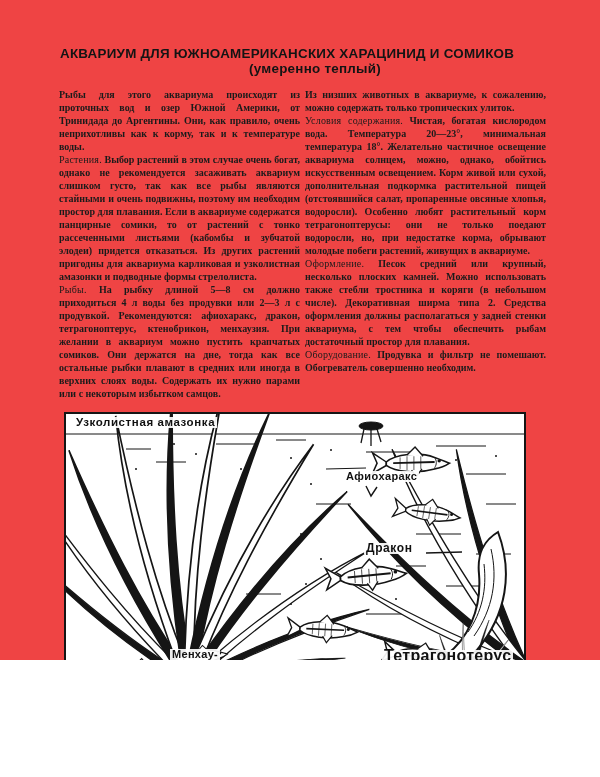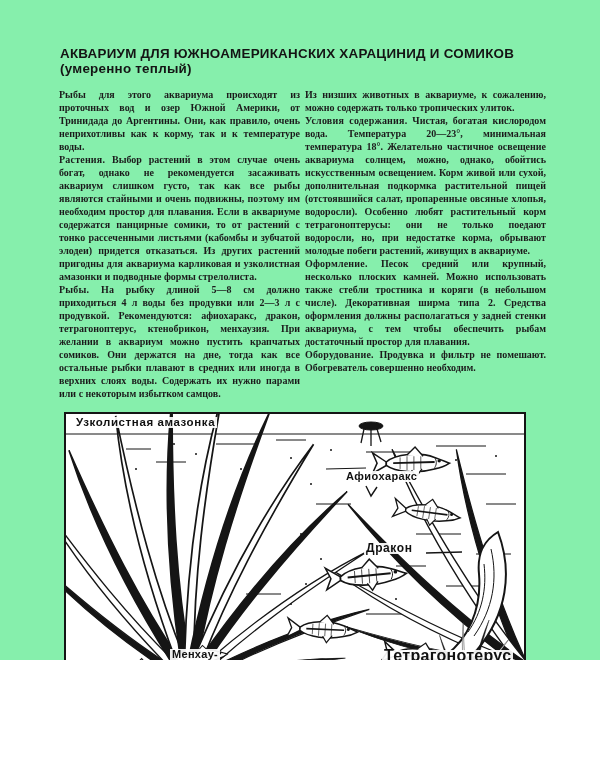--- a/index.html
+++ b/index.html
@@ -1,34 +1,34 @@
 <!DOCTYPE html>
 <html><head>
 <meta charset="utf-8">
 <style>
   html,body{margin:0;padding:0;}
   .page{
-    position:relative;width:600px;height:660px;background:#86efac;
+    position:relative;width:600px;height:660px;background:#ef4444;
     font-family:"Liberation Serif","DejaVu Serif",serif;color:#141414;overflow:hidden;
   }
   .title-block{position:absolute;left:60px;top:46px;width:510px;}
   .doc-title{
     font-family:"Liberation Sans","DejaVu Sans",sans-serif;
     font-size:13.4px;font-weight:bold;letter-spacing:.25px;line-height:15px;color:#141414;
   }
   .doc-subtitle{
     font-family:"Liberation Sans","DejaVu Sans",sans-serif;
-    font-size:13.4px;font-weight:bold;letter-spacing:.25px;line-height:15px;color:#141414;
+    font-size:13.4px;font-weight:bold;letter-spacing:.25px;line-height:15px;color:#141414;text-align:center;
   }
   .col{position:absolute;top:88px;width:241px;font-size:10px;line-height:13px;
        font-weight:bold;text-align:justify;color:#1b1b1b;}
   .col-left{left:59px;}
   .col-right{left:305px;}
   .para{margin:0;}
-  .lead{font-weight:bold;letter-spacing:.2px;margin-top:6px;}
+  .lead{font-weight:normal;letter-spacing:.2px;margin-top:6px;}
   .figure{
     position:absolute;left:64px;top:412px;width:458px;height:307px;
     border:2px solid #151515;background:#ffffff;
   }
   .figure svg{position:absolute;left:0;top:0;}
   .fig-label{
     position:absolute;font-family:"Liberation Sans","DejaVu Sans",sans-serif;
     font-weight:bold;color:#111;background:rgba(255,255,255,.92);
     padding:0 2px;white-space:nowrap;line-height:11px;
   }

